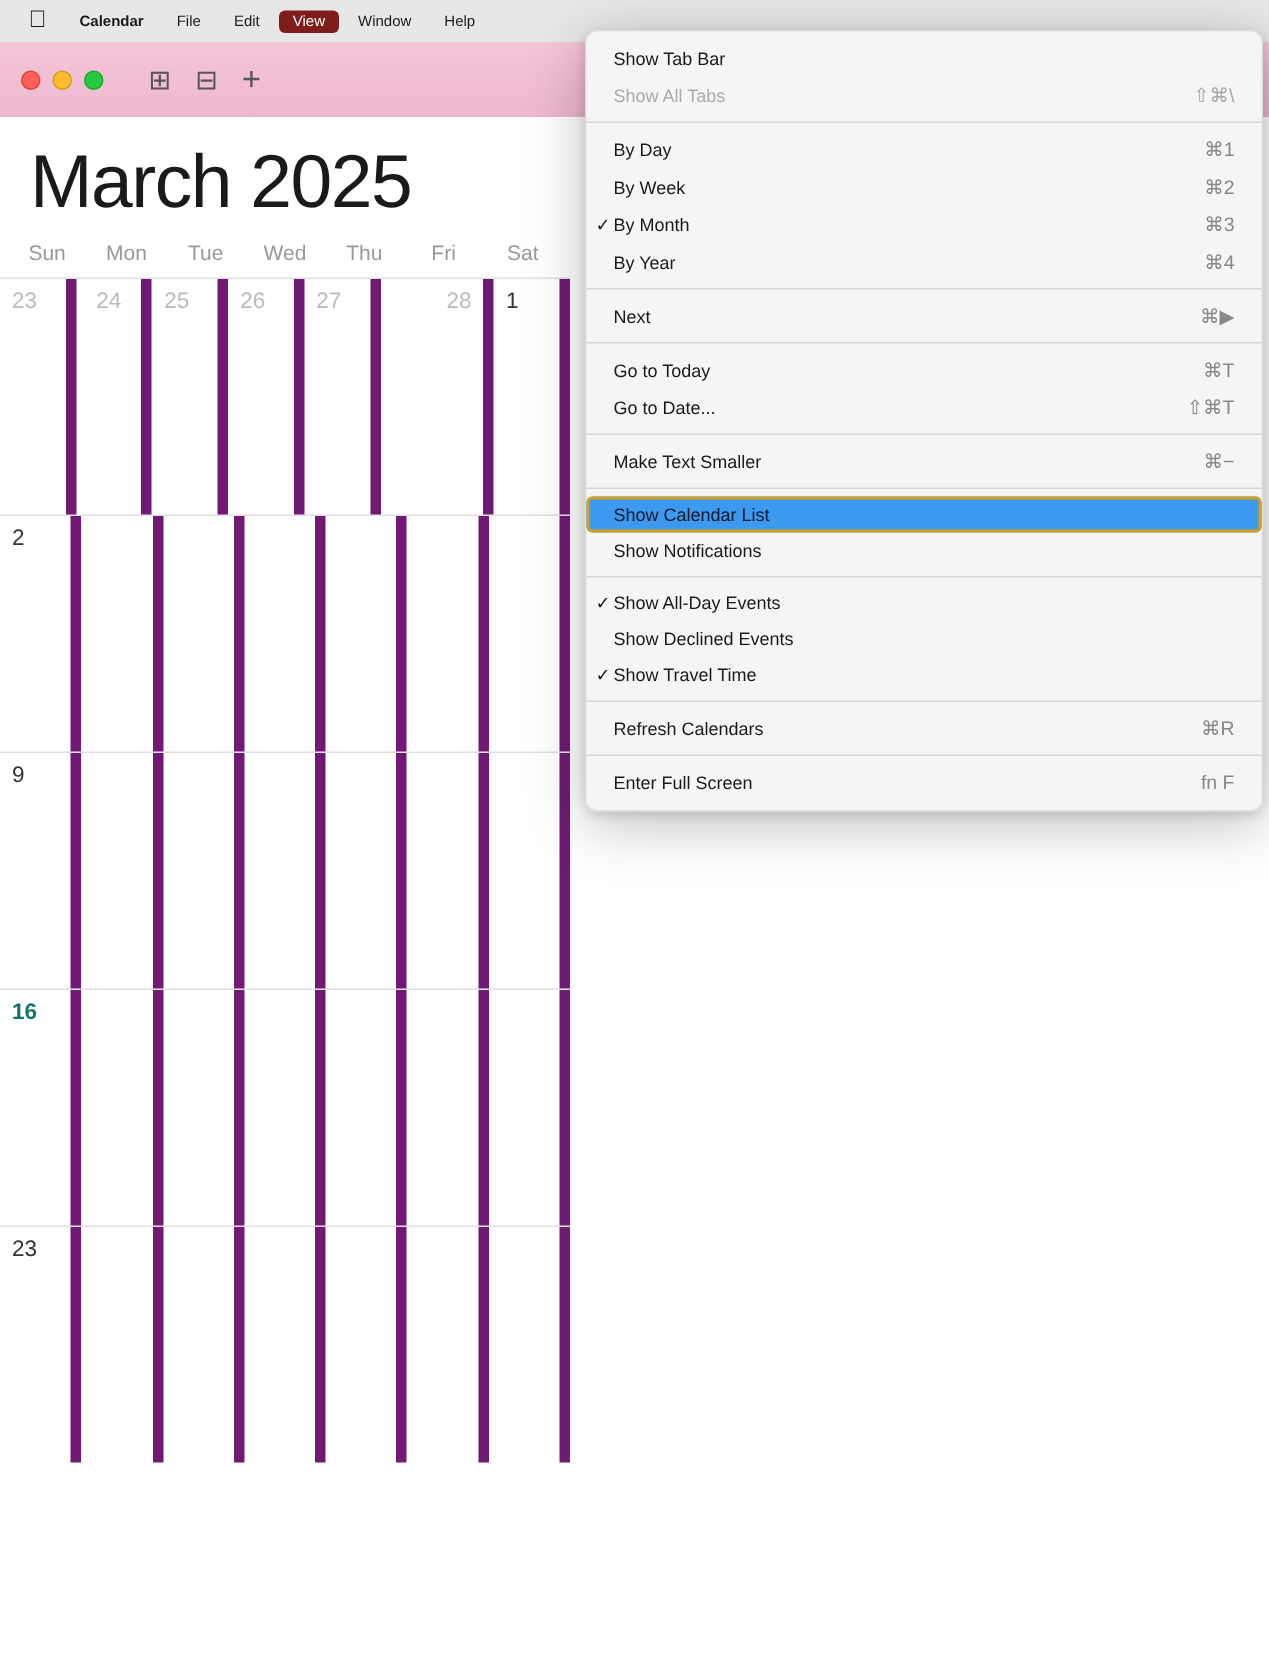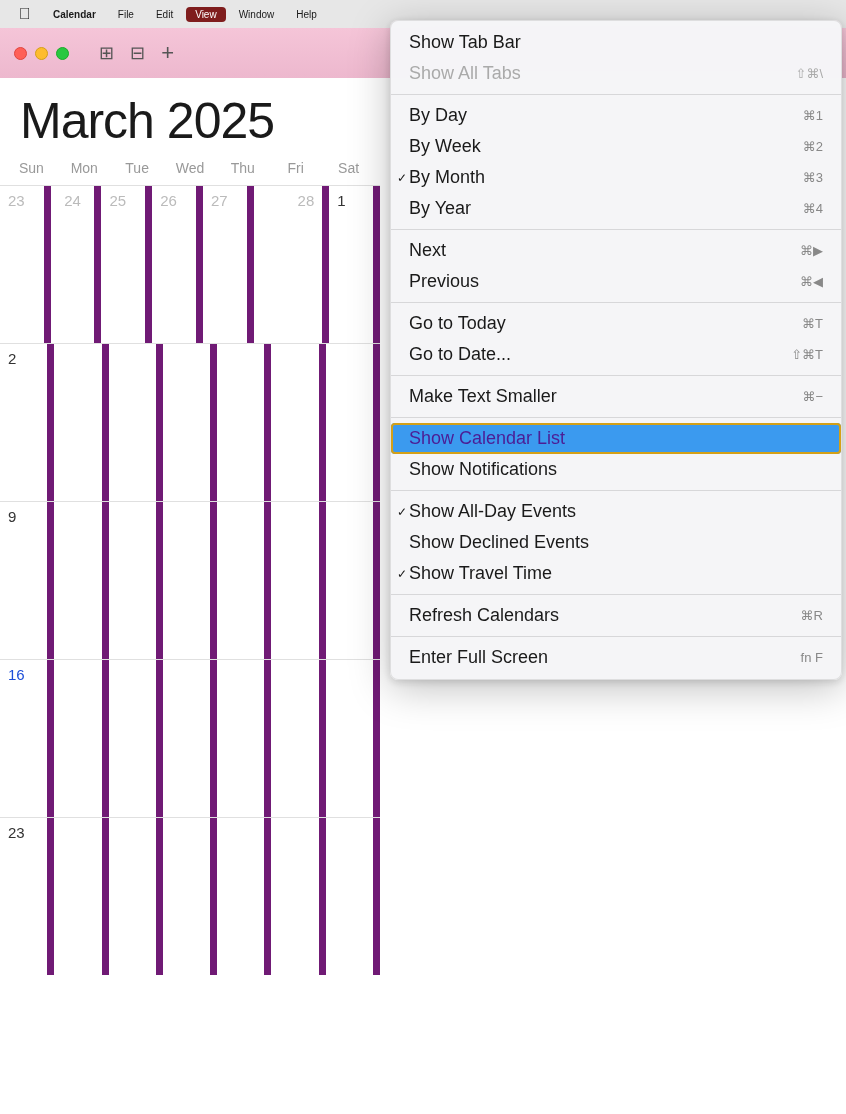--- a/index.html
+++ b/index.html
@@ -155,39 +155,39 @@
       padding: 5px 18px;
       font-size: 14px;
       color: #1a1a1a;
       cursor: pointer;
       min-height: 24px;
       position: relative;
     }
 
     .menu-item.highlighted {
       background: #3b9aef;
-      color: #4c1d95;
+      color: #0f172a;
       outline: 2px solid #d4a017;
       outline-offset: -2px;
       border-radius: 4px;
       text-align: center;
     }
 
     .menu-item.disabled {
       color: #aaa;
     }
 
     .menu-item.checked .check-icon {
       position: absolute;
       left: 6px;
       font-size: 12px;
     }
 
     .menu-item-label {
-      font-size: 18px;
+      font-size: 12px;
     }
 
     .menu-item-shortcut {
       color: #888;
       font-size: 13px;
       display: flex;
       align-items: center;
       gap: 2px;
     }
 
@@ -271,21 +271,21 @@
     <div class="cal-cell" style="color:#333;">9</div>
     <div class="cal-cell" style="color:#333;"></div>
     <div class="cal-cell"></div>
     <div class="cal-cell"></div>
     <div class="cal-cell"></div>
     <div class="cal-cell"></div>
     <div class="cal-cell"></div>
   </div>
 
   <div class="cal-row">
-    <div class="cal-cell" style="color:#1d4ed8;">16</div>
+    <div class="cal-cell" style="color:#0f766e;font-weight:bold;">16</div>
     <div class="cal-cell"></div>
     <div class="cal-cell"></div>
     <div class="cal-cell"></div>
     <div class="cal-cell"></div>
     <div class="cal-cell"></div>
     <div class="cal-cell"></div>
   </div>
 
   <div class="cal-row">
     <div class="cal-cell" style="color:#333;">23</div>
@@ -328,24 +328,20 @@
     <span class="menu-item-label">By Year</span>
     <span class="menu-item-shortcut">⌘4</span>
   </div>
 
   <div class="menu-divider"></div>
 
   <div class="menu-item">
     <span class="menu-item-label">Next</span>
     <span class="menu-item-shortcut">⌘▶</span>
   </div>
-  <div class="menu-item">
-    <span class="menu-item-label">Previous</span>
-    <span class="menu-item-shortcut">⌘◀</span>
-  </div>
 
   <div class="menu-divider"></div>
 
   <div class="menu-item">
     <span class="menu-item-label">Go to Today</span>
     <span class="menu-item-shortcut">⌘T</span>
   </div>
   <div class="menu-item">
     <span class="menu-item-label">Go to Date...</span>
     <span class="menu-item-shortcut">⇧⌘T</span>

